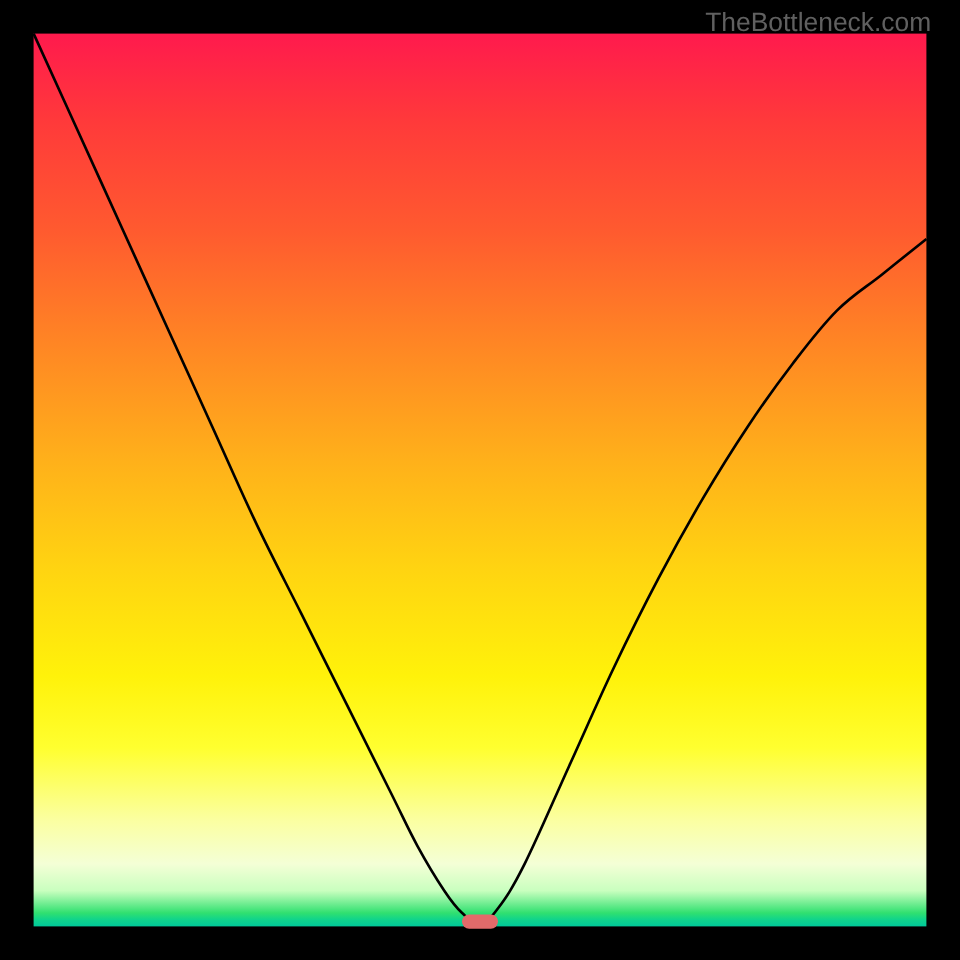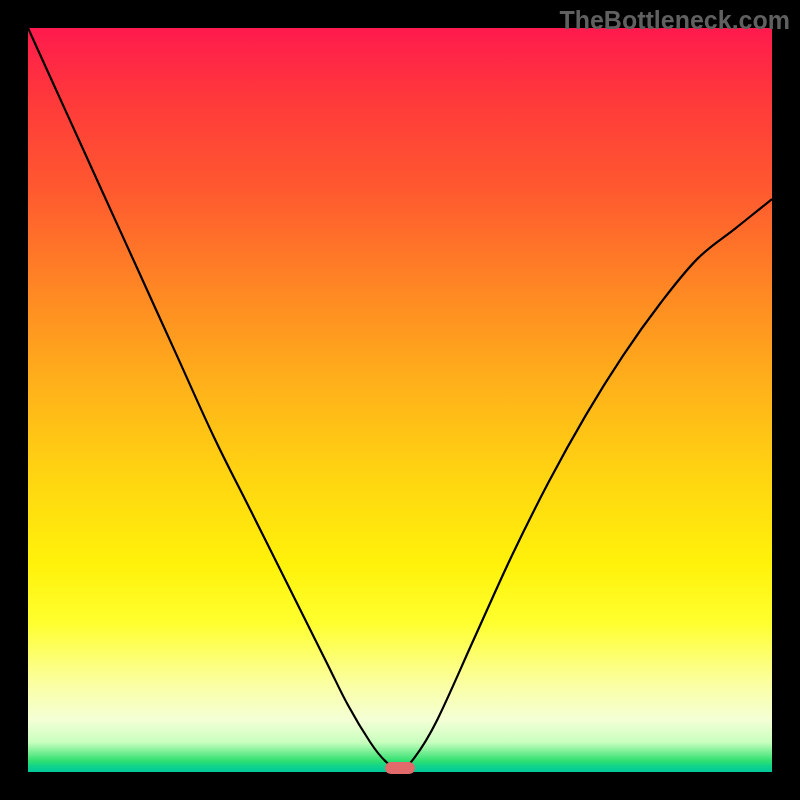--- a/index.html
+++ b/index.html
@@ -6,24 +6,24 @@
   body {
     width: 800px;
     height: 800px;
     background: #000;
     position: relative;
     font-family: Arial, sans-serif;
   }
   .watermark {
     position: absolute;
     top: 6px;
-    right: 10px;
+    right: 24px;
     color: #606060;
-    font-size: 25px;
-    font-weight: bold;
+    font-size: 22px;
+    font-weight: normal;
     z-index: 10;
   }
   .plot-area {
     position: absolute;
     left: 28px;
     top: 28px;
     width: 744px;
     height: 744px;
     background: linear-gradient(to bottom,
       #ff1a4d 0%,

